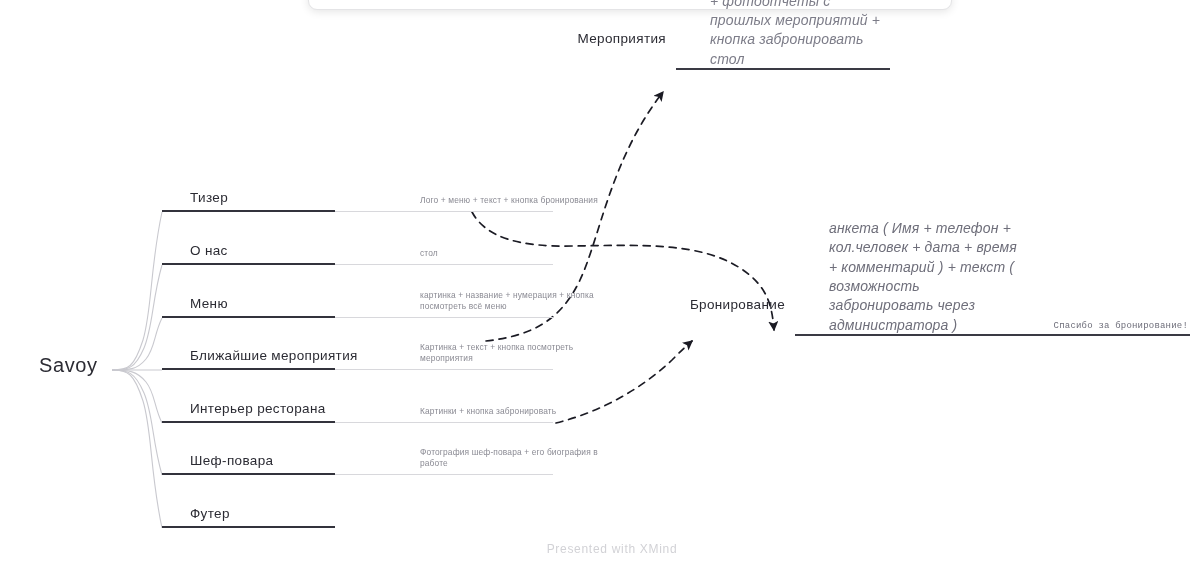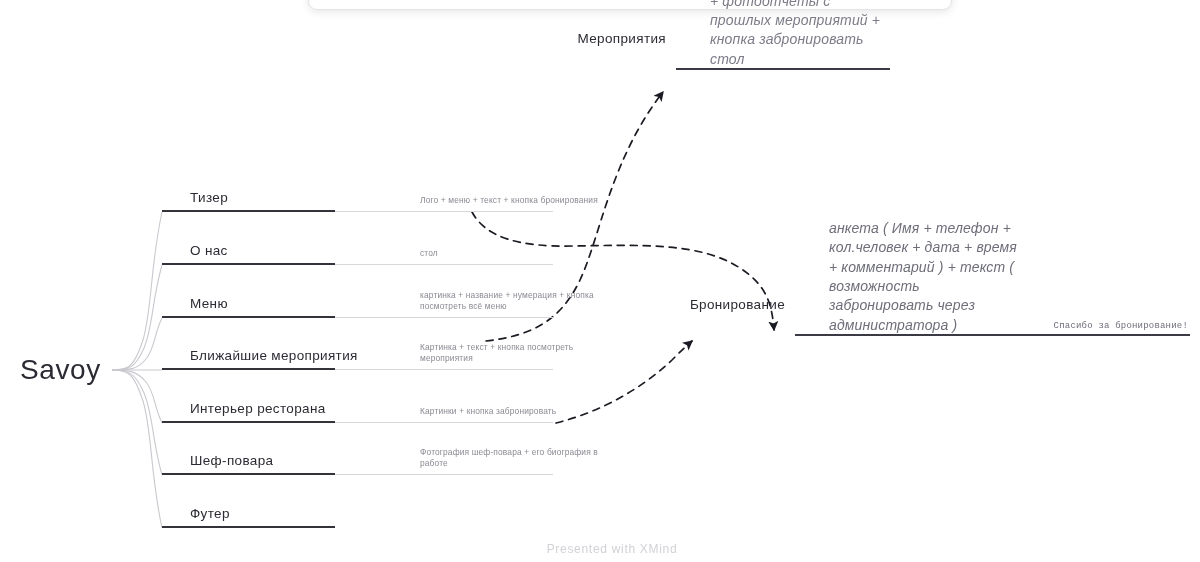--- a/index.html
+++ b/index.html
@@ -35,23 +35,23 @@
     position: absolute;
     left: 0; top: 0;
     width: 1200px;
     height: 562px;
     pointer-events: none;
   }
 
   
   .root-node {
     position: absolute;
-    left: 20px;
+    left: 39px;
     top: 354px;
-    font-size: 28px;
+    font-size: 20px;
     color: #2b2b33;
     letter-spacing: 0.6px;
     white-space: nowrap;
   }
 
   
   .branch {
     position: absolute;
     left: 162px;
     height: 0;

